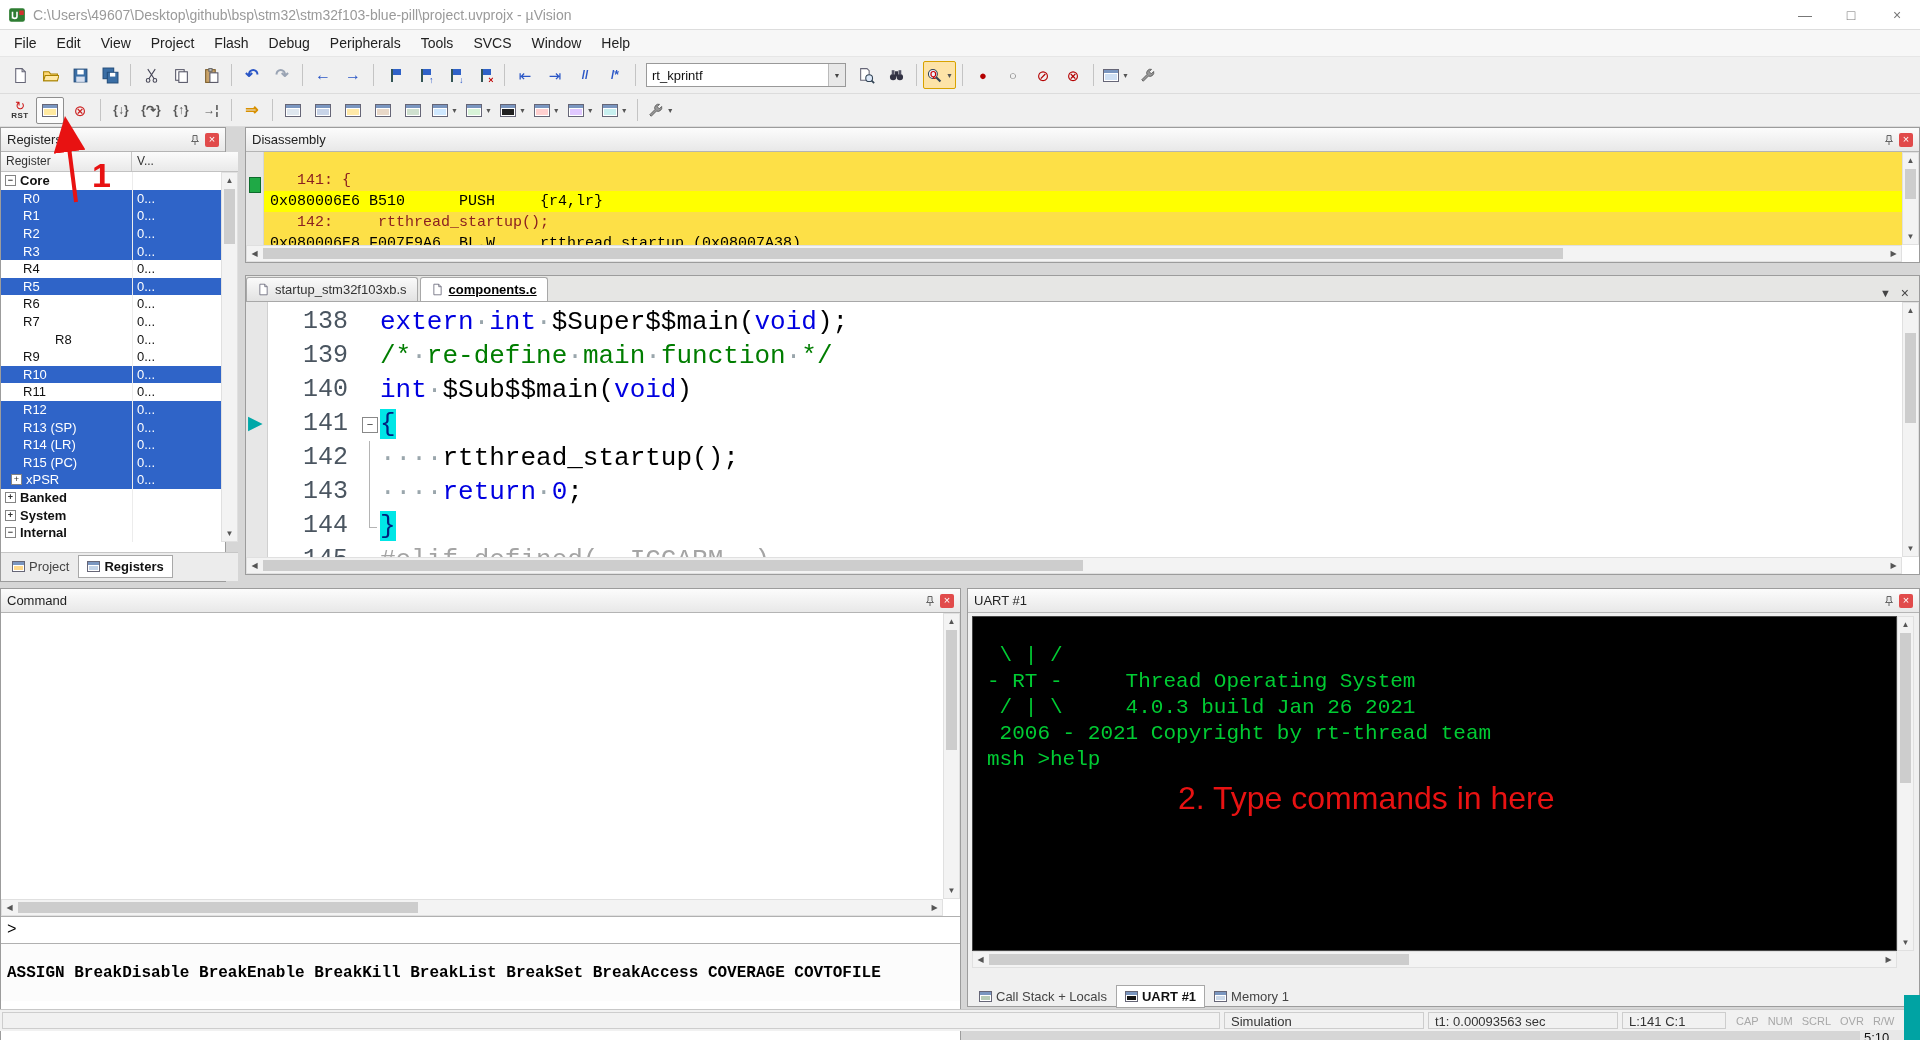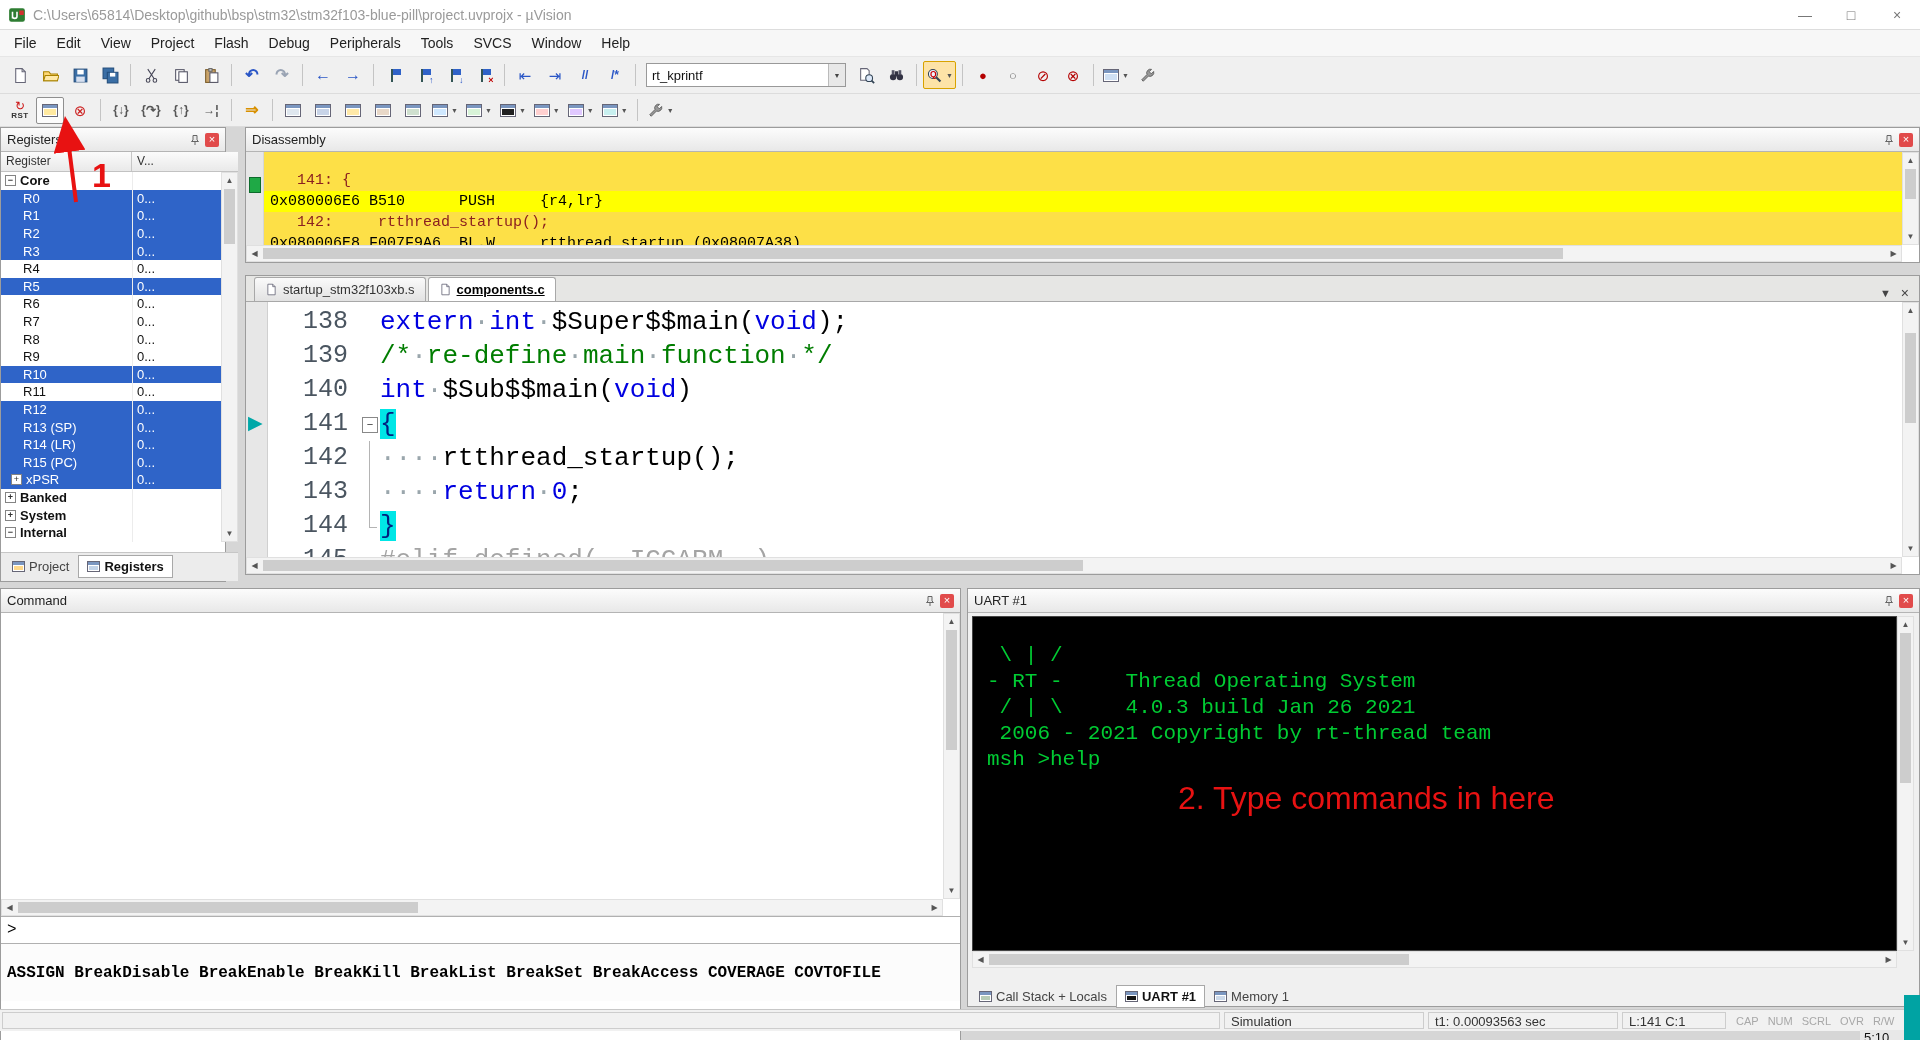--- a/index.html
+++ b/index.html
@@ -76,21 +76,21 @@
   #disasm{left:245px;top:127px;width:1675px;height:136px}
   .dmargin{position:absolute;left:0;top:24px;bottom:17px;width:18px;background:#e7e7e7;border-right:1px solid #d6d6d6}
   #disasm-lines{position:absolute;left:18px;top:24px;right:17px;bottom:17px;overflow:hidden;padding-top:18px;background:#fde047}
   .drow{height:21px;line-height:21px;font-family:"Liberation Mono",monospace;font-size:15px;white-space:pre;padding-left:6px;color:#000}
   .drow.src{color:#8b2020}
   .drow.cur{background:#ffff00}
   #dmark{position:absolute;left:3px;width:12px;height:16px;background:#1fa946;border:1px solid #0d6b2c;z-index:6}
 
   
   #editor{left:245px;top:275px;width:1675px;height:300px}
-  .etabbar{position:absolute;left:0;top:0;right:0;height:26px;background:#e6e6e4;border-bottom:1px solid #a8a8a8;display:flex;align-items:flex-end;padding-left:8px;z-index:5}
+  .etabbar{position:absolute;left:0;top:0;right:0;height:26px;background:#e6e6e4;border-bottom:1px solid #a8a8a8;display:flex;align-items:flex-end;z-index:5}
   .etab{display:flex;align-items:center;gap:5px;height:24px;padding:0 10px;border:1px solid #a8a8a8;border-bottom:none;background:linear-gradient(#fafafa,#e2e2e2);font-size:13px;color:#333;margin-right:2px;border-radius:3px 3px 0 0;white-space:nowrap}
   .etab.active{background:#fff;font-weight:bold;text-decoration:underline;color:#000}
   .etab .svgi{width:13px;height:13px}
   .etabctl{margin-left:auto;display:flex;align-items:center;gap:10px;padding-right:10px;color:#444;font-size:11px}
   .edmargin{position:absolute;left:0;top:26px;bottom:17px;width:22px;background:#e7e7e7;border-right:1px solid #d0d0d0}
   #cur-arrow{position:absolute;left:2px;font-size:19px;color:#00a8a8;z-index:6;line-height:22px}
   #editor-lines{position:absolute;left:22px;top:26px;right:17px;bottom:17px;overflow:hidden;padding-top:3px;background:#fff}
   .cline{display:flex;height:34px;line-height:34px;font-family:"Liberation Mono",monospace;font-size:26px;white-space:pre}
   .lnum{width:92px;text-align:right;padding-right:12px;color:#4a5560;font-size:25px;flex:none}
   .fold{width:20px;position:relative;flex:none}
@@ -195,21 +195,21 @@
   </svg>
 
   <div class="titlebar">
     <span class="appicon">
       <svg viewBox="0 0 16 16" width="18" height="18">
           <rect x="1" y="2" width="14" height="12" rx="2" fill="#2e7d32"></rect>
           <path d="M4 11V5m0 4c0 1.5 1 2 2 2s2-.5 2-2V5" stroke="#fff" stroke-width="1.4" fill="none"></path>
           <rect x="10" y="4" width="4" height="4" fill="#d32f2f"></rect>
         </svg>
     </span>
-    <span class="title">C:\Users\65814\Desktop\github\bsp\stm32\stm32f103-blue-pill\project.uvprojx - µVision</span>
+    <span class="title">C:\Users\49607\Desktop\github\bsp\stm32\stm32f103-blue-pill\project.uvprojx - µVision</span>
     <span class="winctl">
       <span class="wbtn">—</span>
       <span class="wbtn">□</span>
       <span class="wbtn">×</span>
     </span>
   </div>
 
   <div class="menubar" id="menubar">
       <span class="mitem">File</span>
       <span class="mitem">Edit</span>
@@ -522,21 +522,21 @@
           </span>
           <span class="tvalue">0...</span>
         </div>
         <div class="trow">
           <span class="tlabel" style="padding-left: 22px;">
             <span>R7</span>
           </span>
           <span class="tvalue">0...</span>
         </div>
         <div class="trow">
-          <span class="tlabel" style="padding-left: 22px;">
+          <span class="tlabel" style="padding-left: 22px; margin-left: 32px;">
             <span>R8</span>
           </span>
           <span class="tvalue">0...</span>
         </div>
         <div class="trow">
           <span class="tlabel" style="padding-left: 22px;">
             <span>R9</span>
           </span>
           <span class="tvalue">0...</span>
         </div>

